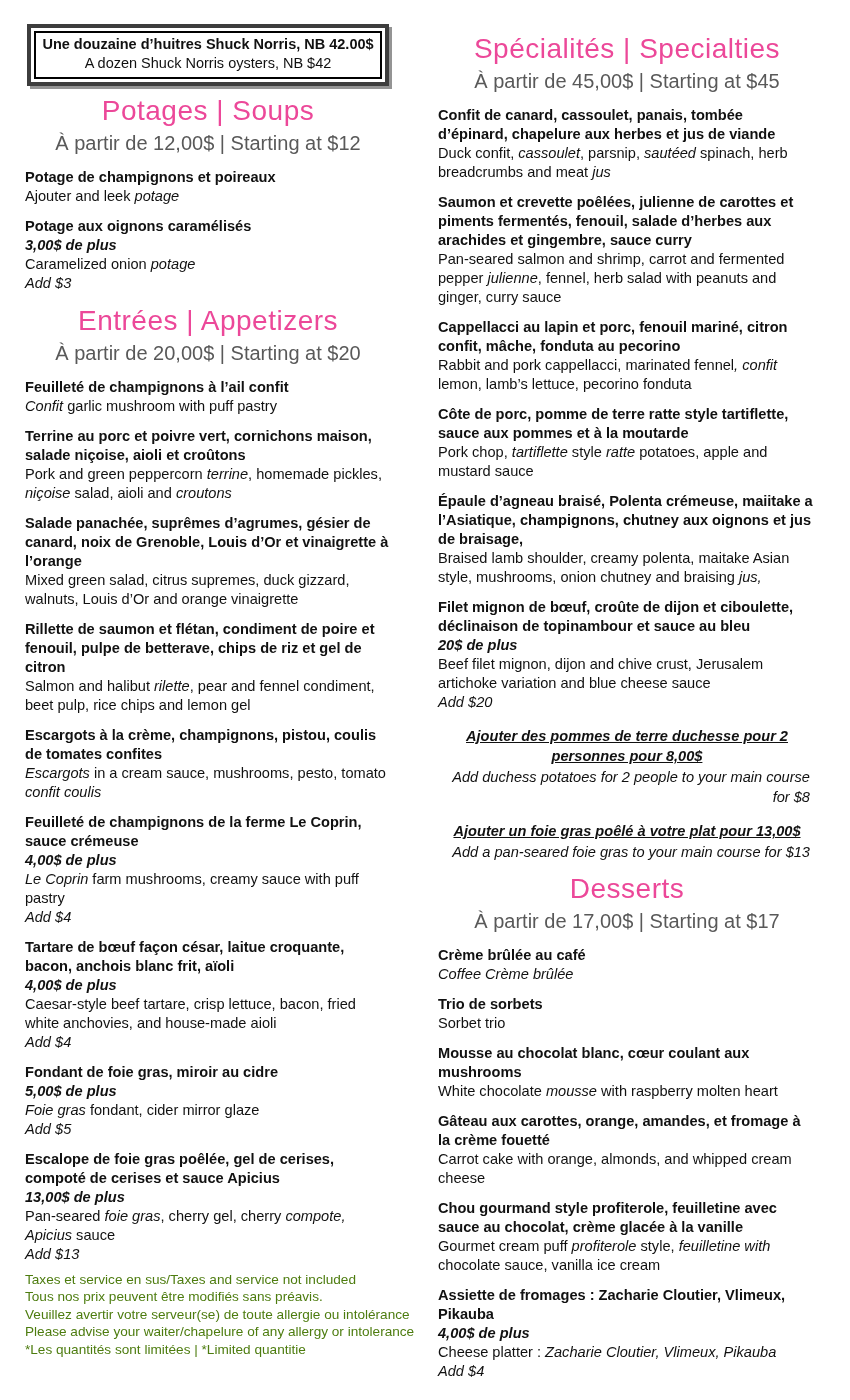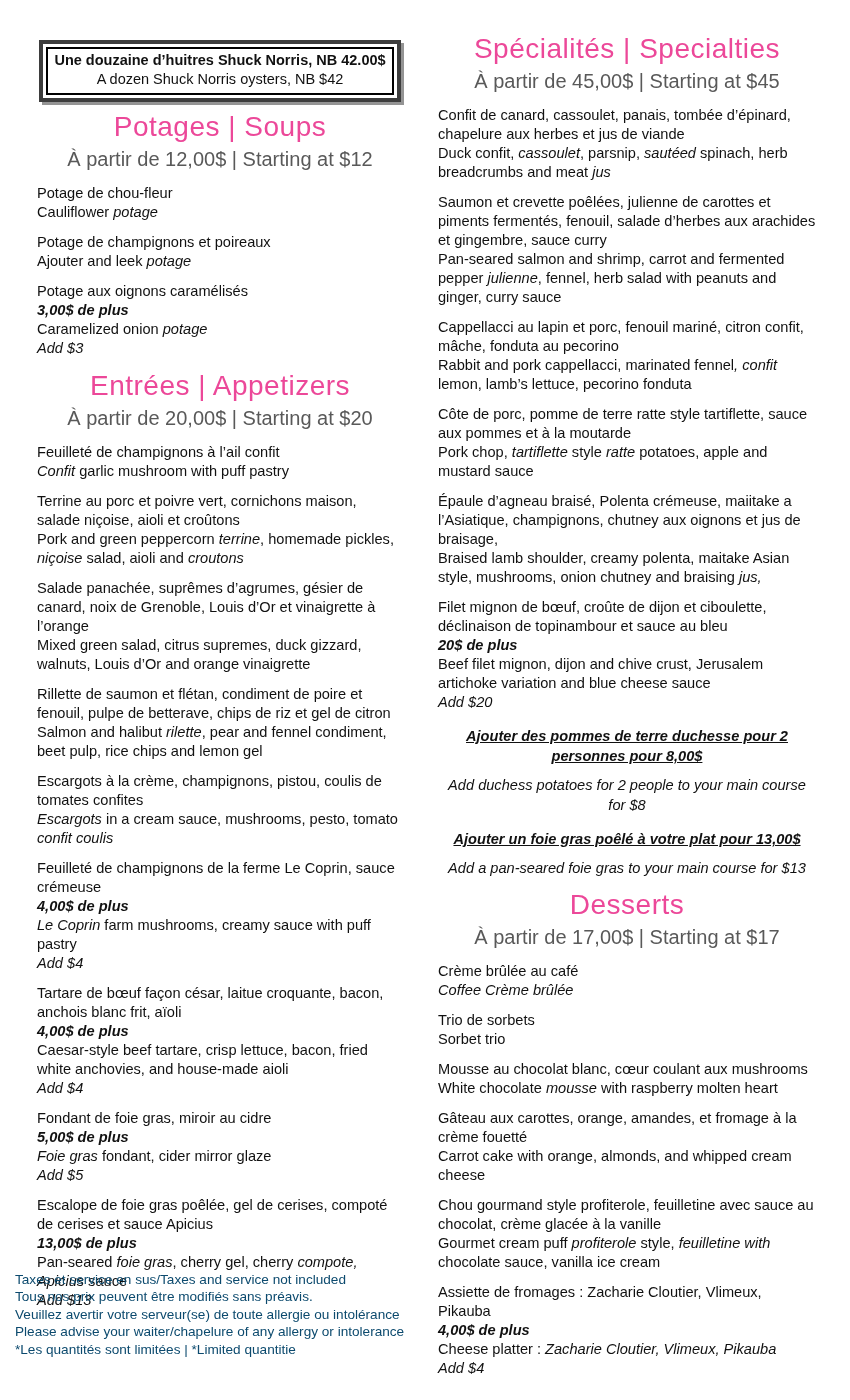--- a/index.html
+++ b/index.html
@@ -2,75 +2,71 @@
 <html><head>
 <meta charset="utf-8">
 <style>
   html,body{margin:0;padding:0;}
   body{
     width:850px;height:1400px;background:#ffffff;position:relative;overflow:hidden;
     font-family:"Liberation Sans",sans-serif;color:#111;
     -webkit-font-smoothing:antialiased;
   }
   .col{position:absolute;}
-  .col-left{left:25px;top:40px;width:366px;margin-left:12px;}
+  .col-left{left:25px;top:24px;width:366px;}
   .col-right{left:438px;top:26px;width:378px;}
 
   .banner-outer{
     border:4px solid #3d3d3d;
     box-shadow:3px 3px 0 #949494;
     padding:3px;background:#fff;margin:0 2px 8px 2px;
   }
   .banner-inner{border:2px solid #000;padding:2px 6px 4px;text-align:center;}
   .banner-line1{font-weight:700;font-size:14.5px;line-height:19px;}
   .banner-line2{font-size:14.5px;line-height:19px;}
 
   .section-title{
     font-size:28px;color:#ec4899;text-align:center;font-weight:400;
     margin:6px 0 0;line-height:34px;letter-spacing:.5px;
   }
   .section-subtitle{
     font-size:20px;color:#595959;text-align:center;margin:2px 0 12px;line-height:26px;
   }
   .items{}
   .menu-item{margin-bottom:11px;font-size:14.6px;line-height:19px;}
-  .item-name{font-weight:400;}
+  .item-name{font-weight:700;}
   .item-surcharge{font-weight:700;font-style:italic;}
   .item-desc{}
   .item-add{font-style:italic;}
 
   .addon{text-align:center;margin:14px 6px 10px;font-size:14.6px;line-height:20px;}
   .addon-fr{font-weight:700;font-style:italic;text-decoration:underline;}
-  .addon-en{font-style:italic;margin-top:9px;}
+  .addon-en{font-style:italic;margin-top:1px;text-align:right;}
 
   .footer{
-    position:absolute;left:15px;top:1271px;width:430px;
-    font-size:13.6px;line-height:17.4px;color:#0c4a6e;
+    position:absolute;left:25px;top:1271px;width:430px;
+    font-size:13.6px;line-height:17.4px;color:#4d7c0f;
   }
   .footer-line{white-space:nowrap;}
 </style>
 </head>
 <body>
 
 <div class="col col-left">
 
   <div class="banner-outer">
     <div class="banner-inner">
       <div class="banner-line1">Une douzaine d’huitres Shuck Norris, NB 42.00$</div>
       <div class="banner-line2">A dozen Shuck Norris oysters, NB $42</div>
     </div>
   </div>
 
   <div class="section-title">Potages | Soups</div>
   <div class="section-subtitle">À partir de 12,00$ | Starting at $12</div>
   <div class="items">
-      <div class="menu-item">
-        <div class="item-name">Potage de chou-fleur</div>
-        <div class="item-desc"><span>Cauliflower </span><i>potage</i></div>
-      </div>
       <div class="menu-item">
         <div class="item-name">Potage de champignons et poireaux</div>
         <div class="item-desc"><span>Ajouter and leek </span><i>potage</i></div>
       </div>
       <div class="menu-item">
         <div class="item-name">Potage aux oignons caramélisés</div>
         <div class="item-surcharge">3,00$ de plus</div>
         <div class="item-desc"><span>Caramelized onion </span><i>potage</i></div>
         <div class="item-add">Add $3</div>
       </div>

